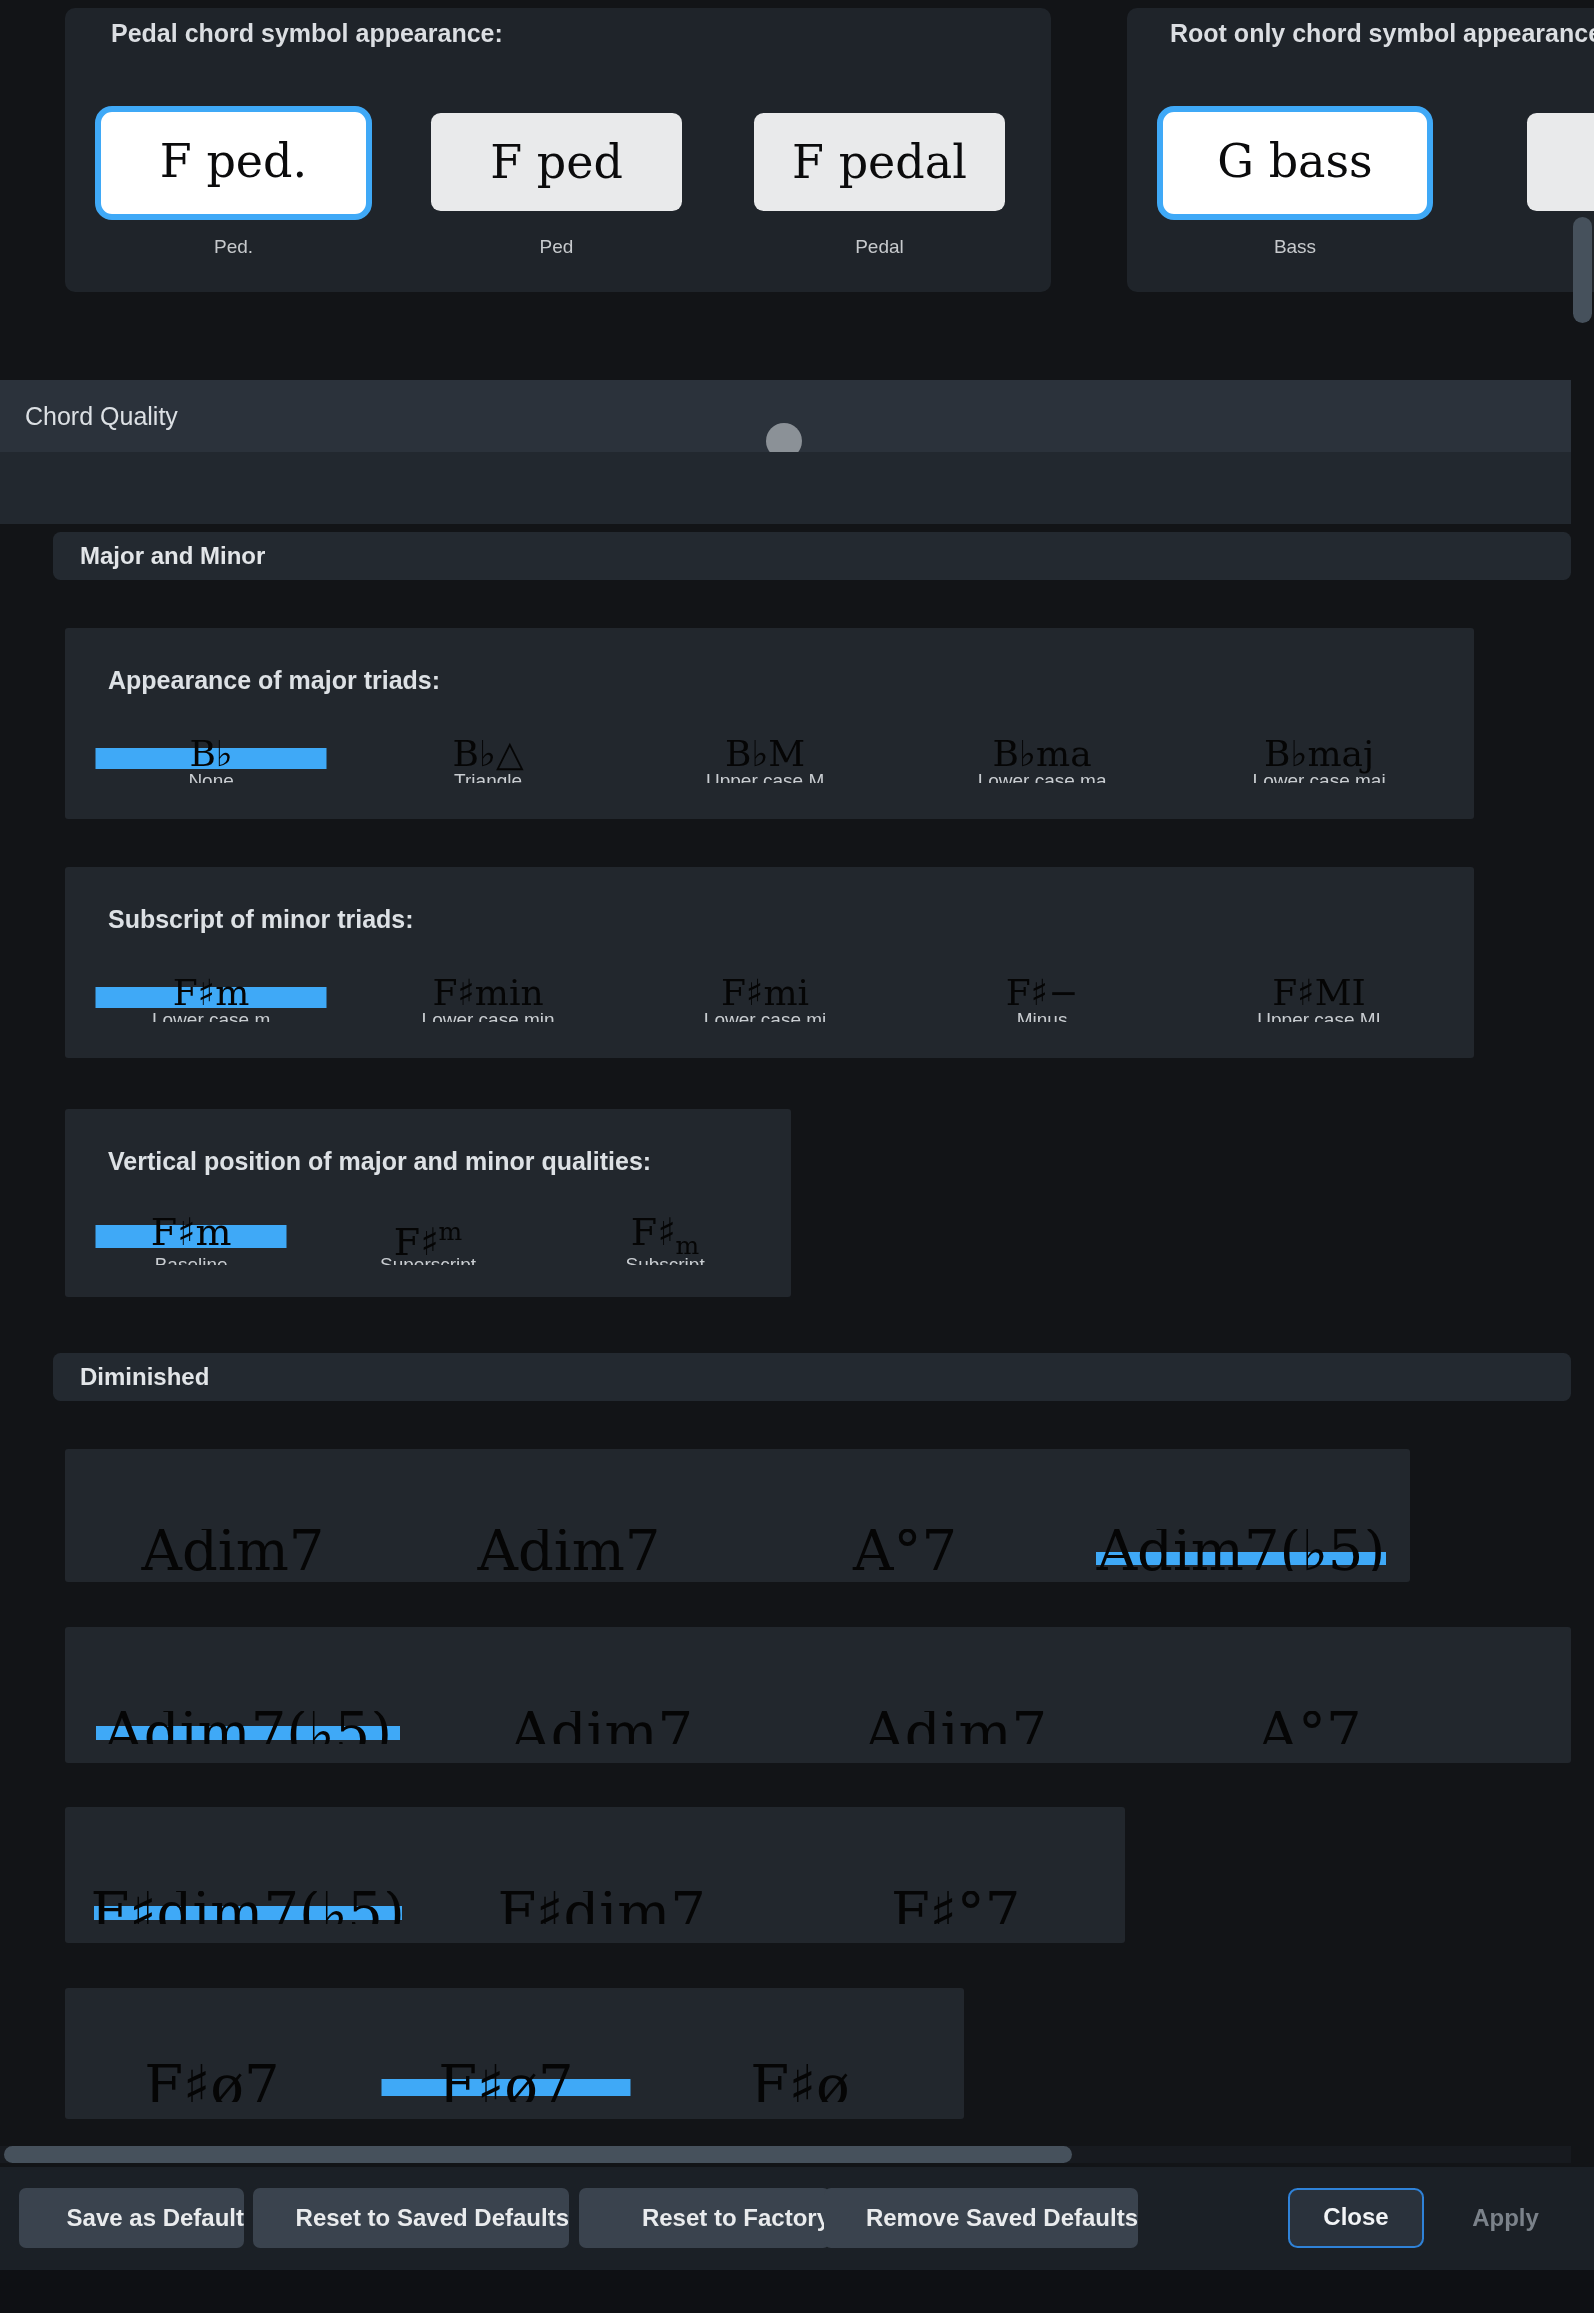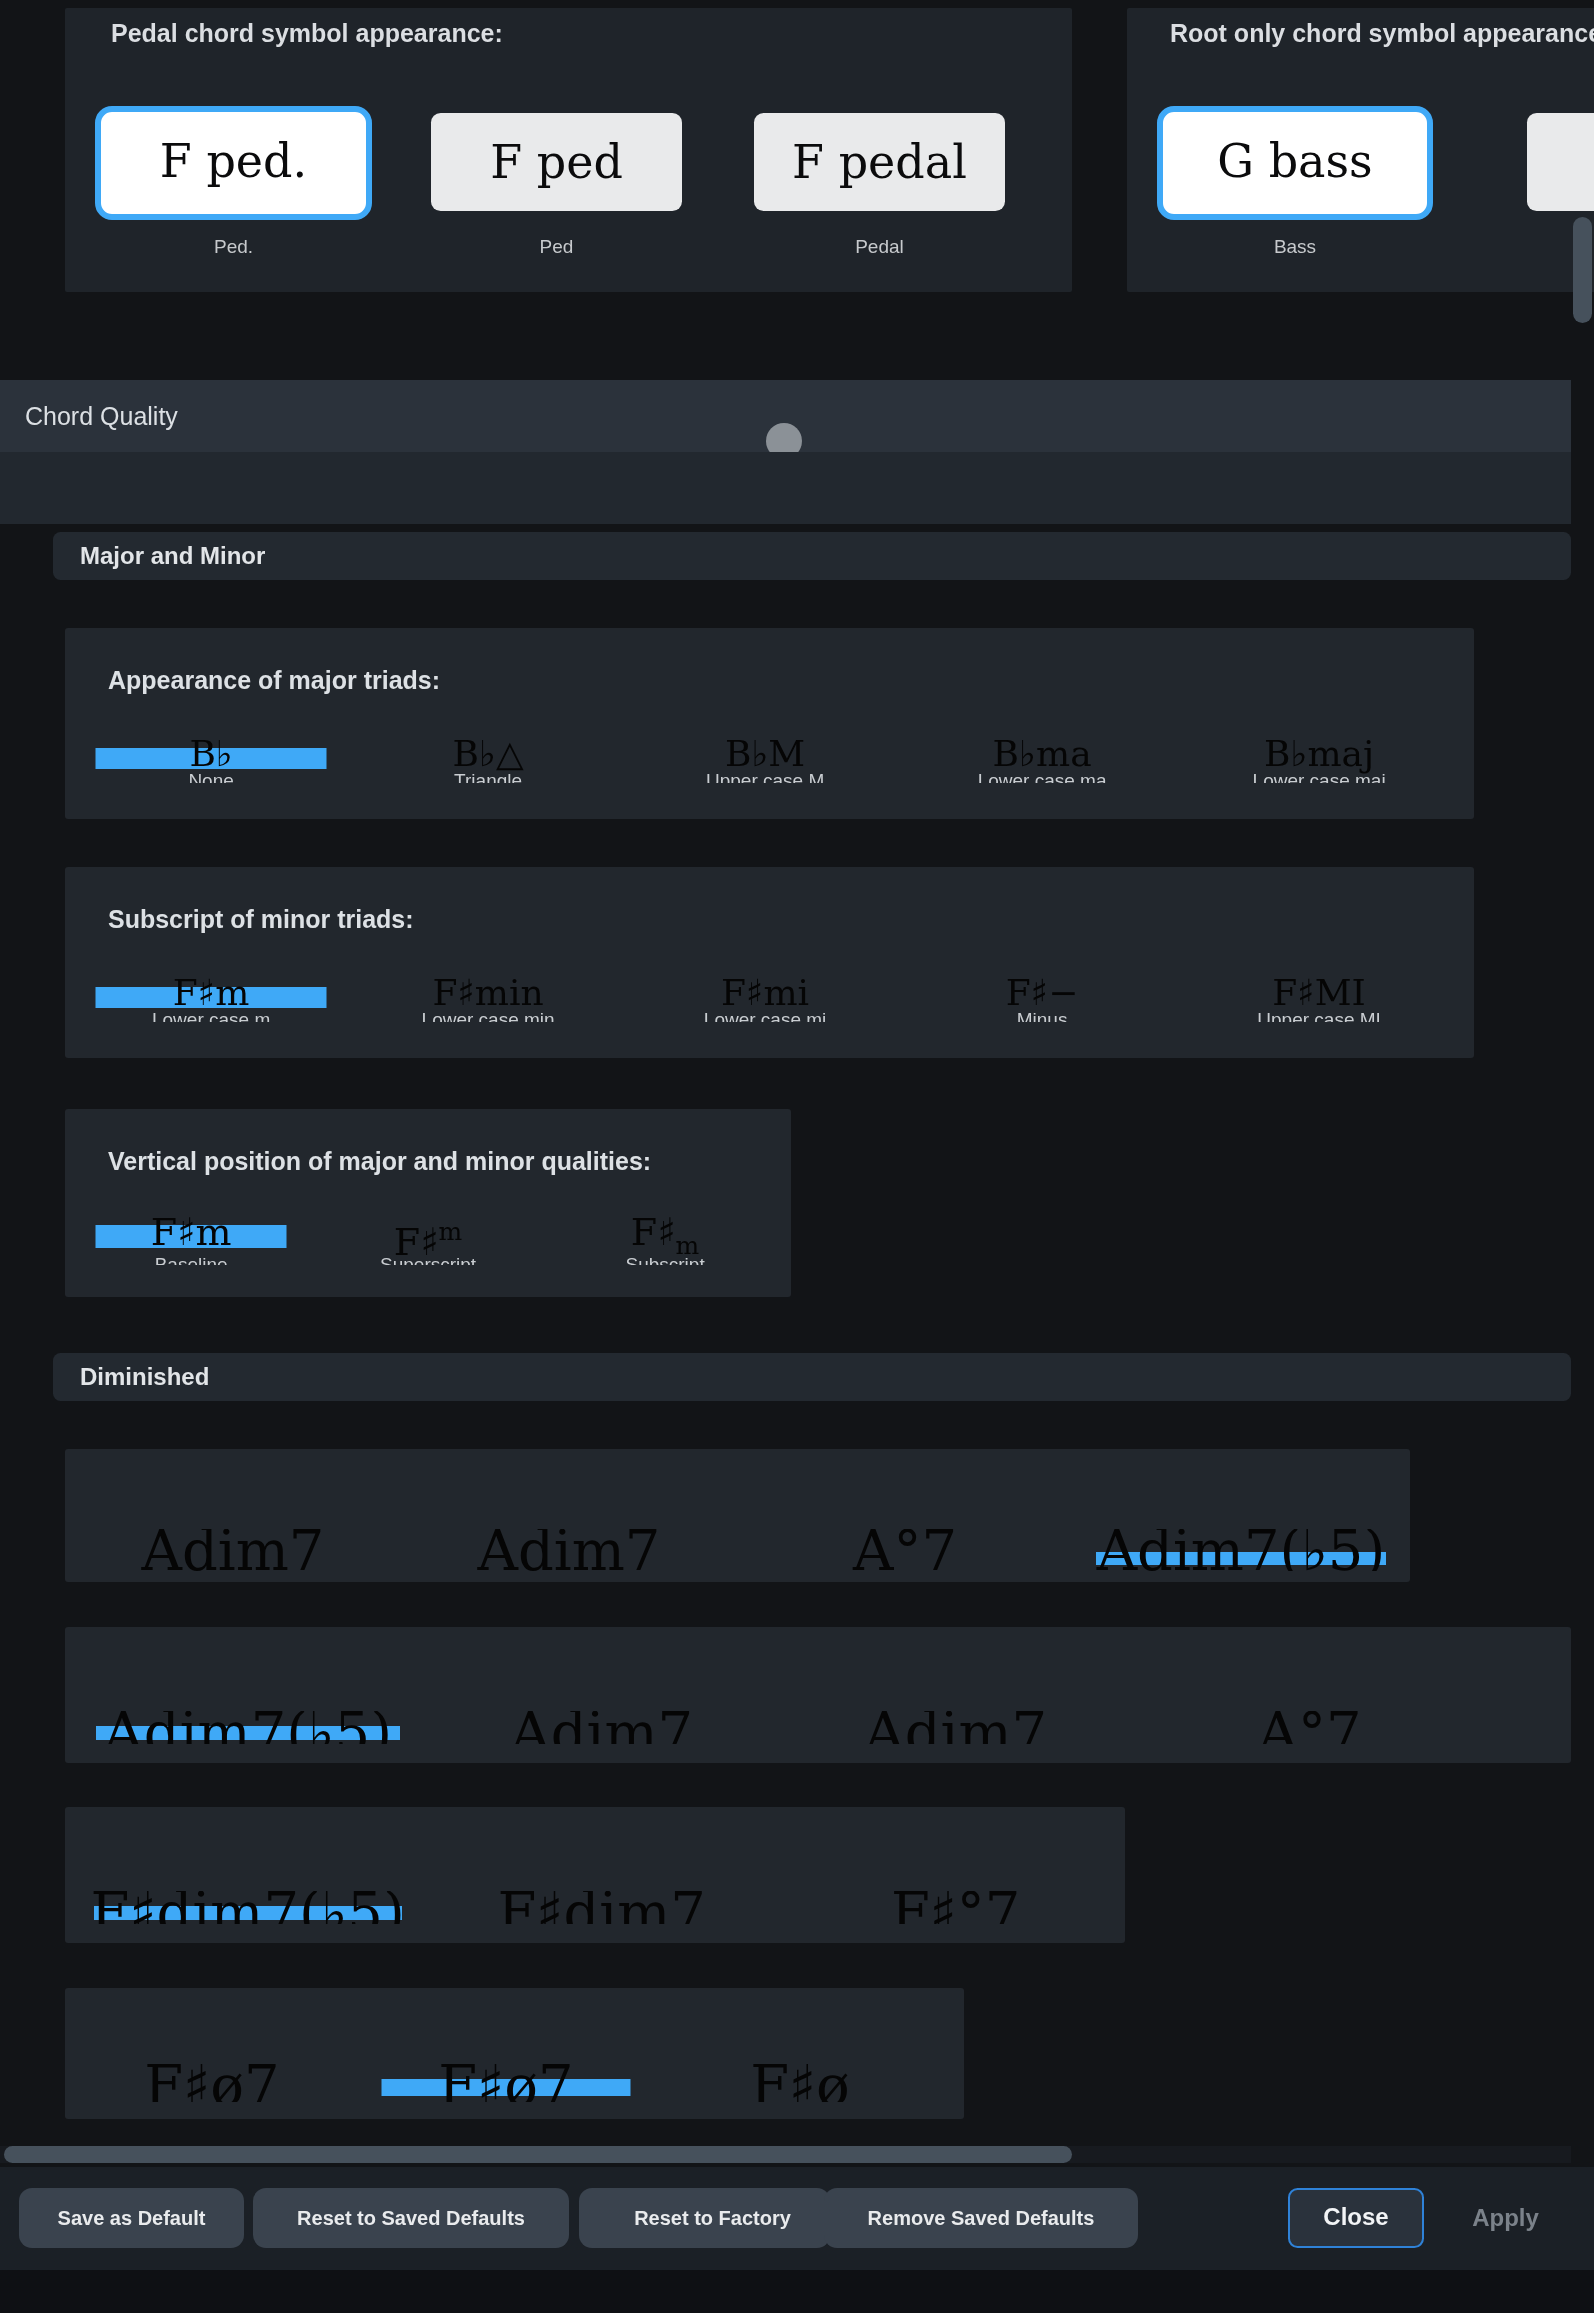--- a/index.html
+++ b/index.html
@@ -1,19 +1,19 @@
 <!DOCTYPE html>
 <html><head>
 <meta charset="utf-8">
 <style>
   html,body{margin:0;padding:0;background:#121417;}
   #page{position:relative;width:1594px;height:2313px;overflow:hidden;background:#121417;
         font-family:"Liberation Sans",sans-serif;}
   
-  .toppanel{position:absolute;top:7.6px;height:284px;background:#1f242a;border-radius:2px;padding-left:21px;}
+  .toppanel{position:absolute;top:7.6px;height:284px;background:#1f242a;border-radius:10px;}
   #tp-left{left:65px;width:986px;}
   #tp-right{left:1127px;width:497px;}
   .grouplabel{position:absolute;top:11.5px;font-size:25px;font-weight:600;color:#dbdee2;white-space:nowrap;}
   .bigopt{position:absolute;top:105px;height:98px;background:#e9eaeb;border-radius:9.6px;
           font-family:"DejaVu Serif",serif;font-size:46px;color:#0b0b0c;text-align:center;
           line-height:98px;white-space:nowrap;overflow:hidden;}
   .bigopt.sel{top:98px;height:114px;background:#ffffff;border:6.7px solid #3fa9f7;border-radius:17px;
           box-sizing:border-box;line-height:99px;}
   .underlbl{position:absolute;top:228px;height:29px;font-size:19px;color:#c7cacd;text-align:center;}
   
@@ -69,22 +69,22 @@
   #pnl-4{left:65px;top:1627px;width:1506px;height:136px;}
   #pnl-5{left:65px;top:1807px;width:1060px;height:136px;}
   #pnl-6{left:65px;top:1988px;width:899px;height:131px;}
   
   .hs-track{position:absolute;left:0;top:2146px;width:1571px;height:17px;background:#171a1f;}
   .hs-thumb{position:absolute;left:3.8px;top:2146px;width:1068px;height:17px;border-radius:8.6px;background:#46515c;}
   .vs-thumb{position:absolute;left:1573px;top:217px;width:19px;height:106px;border-radius:9.6px;background:#46515c;}
   
   .footer{position:absolute;left:0;top:2167px;width:1594px;height:103px;background:#1b2026;}
   .bstrip{position:absolute;left:0;top:2270px;width:1594px;height:43px;background:#0e1014;}
-  .fbtn{position:absolute;top:2188px;height:60px;border-radius:13px;background:#3a434e;color:#e9ebed;
-        font-size:20px;font-weight:600;text-align:center;line-height:60px;white-space:nowrap;}
+  .fbtn{position:absolute;top:2188px;height:60px;border-radius:7px;background:#3a434e;color:#e9ebed;
+        font-size:24px;font-weight:600;text-align:right;line-height:60px;white-space:nowrap;}
   #fb-0{left:19px;width:225px;}
   #fb-1{left:253px;width:316px;}
   #fb-2{left:579px;width:235px;padding-left:16px;}
   #fb-3{left:824px;width:314px;}
   .closebtn{position:absolute;left:1288px;top:2188px;width:136px;height:60px;box-sizing:border-box;
         background:#2a323c;border:2.9px solid #2f82d8;border-radius:9.6px;color:#f2f4f6;
         font-size:24px;font-weight:600;text-align:center;line-height:54px;}
   .applybtn{position:absolute;left:1453px;top:2188px;width:105px;height:60px;color:#7b828a;
         font-size:24px;font-weight:600;text-align:center;line-height:60px;}
 </style>

